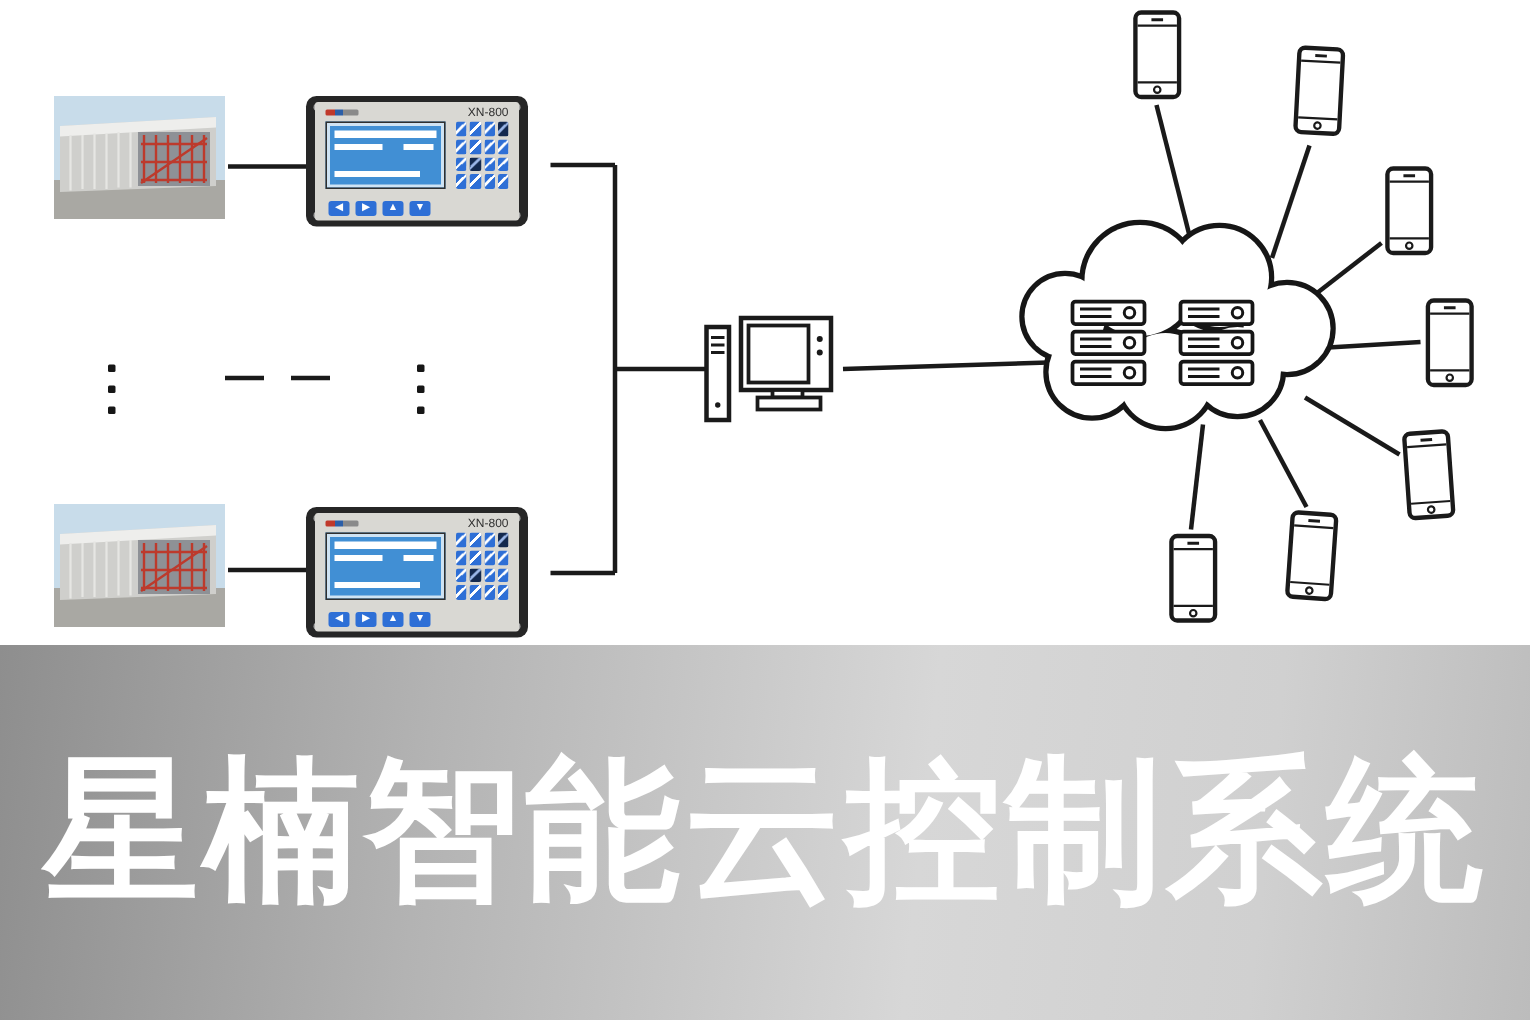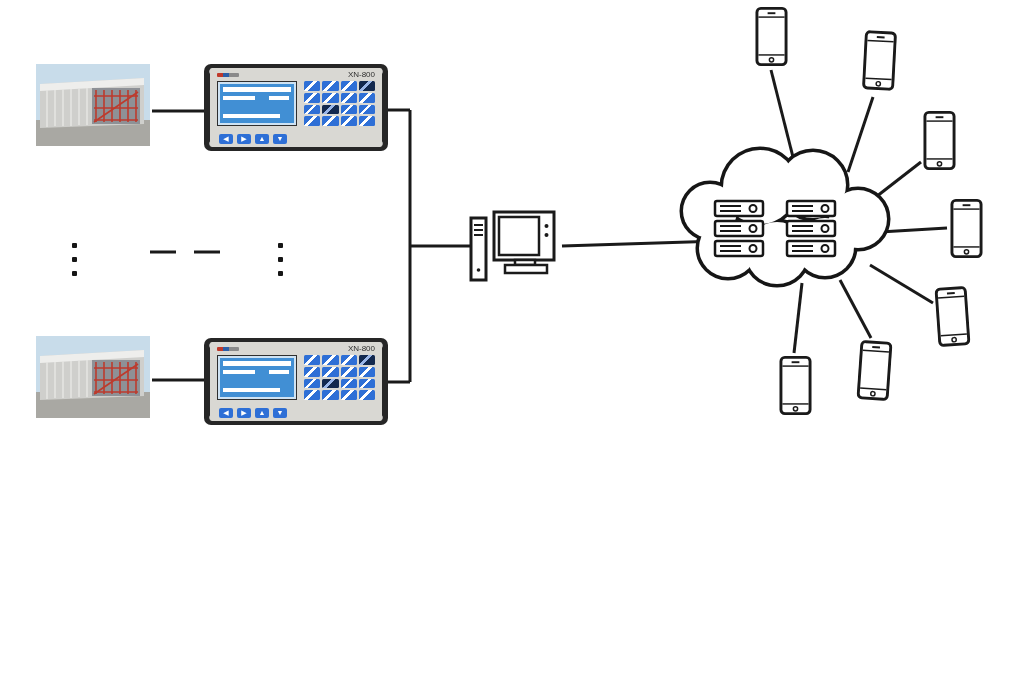--- a/index.html
+++ b/index.html
@@ -8,21 +8,21 @@
   .canvas { position:relative; width:1020px; height:680px; background:#fff; overflow:hidden; }
 
   
   .lines-svg { position:absolute; left:0; top:0; }
 
   
   .photo { position:absolute; width:114px; height:82px; }
   .photo svg { display:block; width:100%; height:100%; }
 
   
-  .controller { position:absolute; width:184px; height:87px; background:#262626; border-radius:7px; padding:4px 6px; }
+  .controller { position:absolute; width:148px; height:87px; background:#262626; border-radius:7px; padding:4px 6px; }
   .screw { position:absolute; width:5px; height:5px; background:#a8a8a8; border-radius:50%; }
   .s-tl{top:5px;left:5px} .s-tr{top:5px;right:5px} .s-bl{bottom:5px;left:5px} .s-br{bottom:5px;right:5px}
   .ctrl-face { background:#d9d8d3; height:100%; border-radius:2px; position:relative; padding:1px 7px 3px; }
   .ctrl-head { display:flex; justify-content:space-between; align-items:center; height:11px; }
   .ctrl-logo { width:22px; height:4px; border-radius:1px;
                background:linear-gradient(90deg,#c0392b 0 6px,#2b5fa8 6px 12px,#8a8a8a 12px); }
   .ctrl-model { font-size:8px; line-height:8px; color:#2f2f2f; }
   .ctrl-main { display:flex; gap:7px; margin-top:1px; }
   .ctrl-screen { width:80px; height:45px; background:#418fd4; border:1px solid #2f2f2f;
                  box-shadow:inset 0 0 0 2px #cfe3f3; position:relative; }
@@ -364,14 +364,17 @@
   <div class="phone" style="left:779px;top:355px">
       <svg viewBox="0 0 34 62" fill="none" stroke="#1a1a1a">
         <rect x="2" y="2" width="30" height="58" rx="4" fill="#fff" stroke-width="3"></rect>
         <line x1="13" y1="7" x2="21" y2="7" stroke-width="2"></line>
         <line x1="3.5" y1="11" x2="30.5" y2="11" stroke-width="1.5"></line>
         <line x1="3.5" y1="50" x2="30.5" y2="50" stroke-width="1.5"></line>
         <circle cx="17" cy="55" r="2.2" stroke-width="1.5"></circle>
       </svg>
     </div>
 
+  <div class="banner">
+    <div class="banner-title">星楠智能云控制系统</div>
+  </div>
 
 </div>
 
 </body></html>

